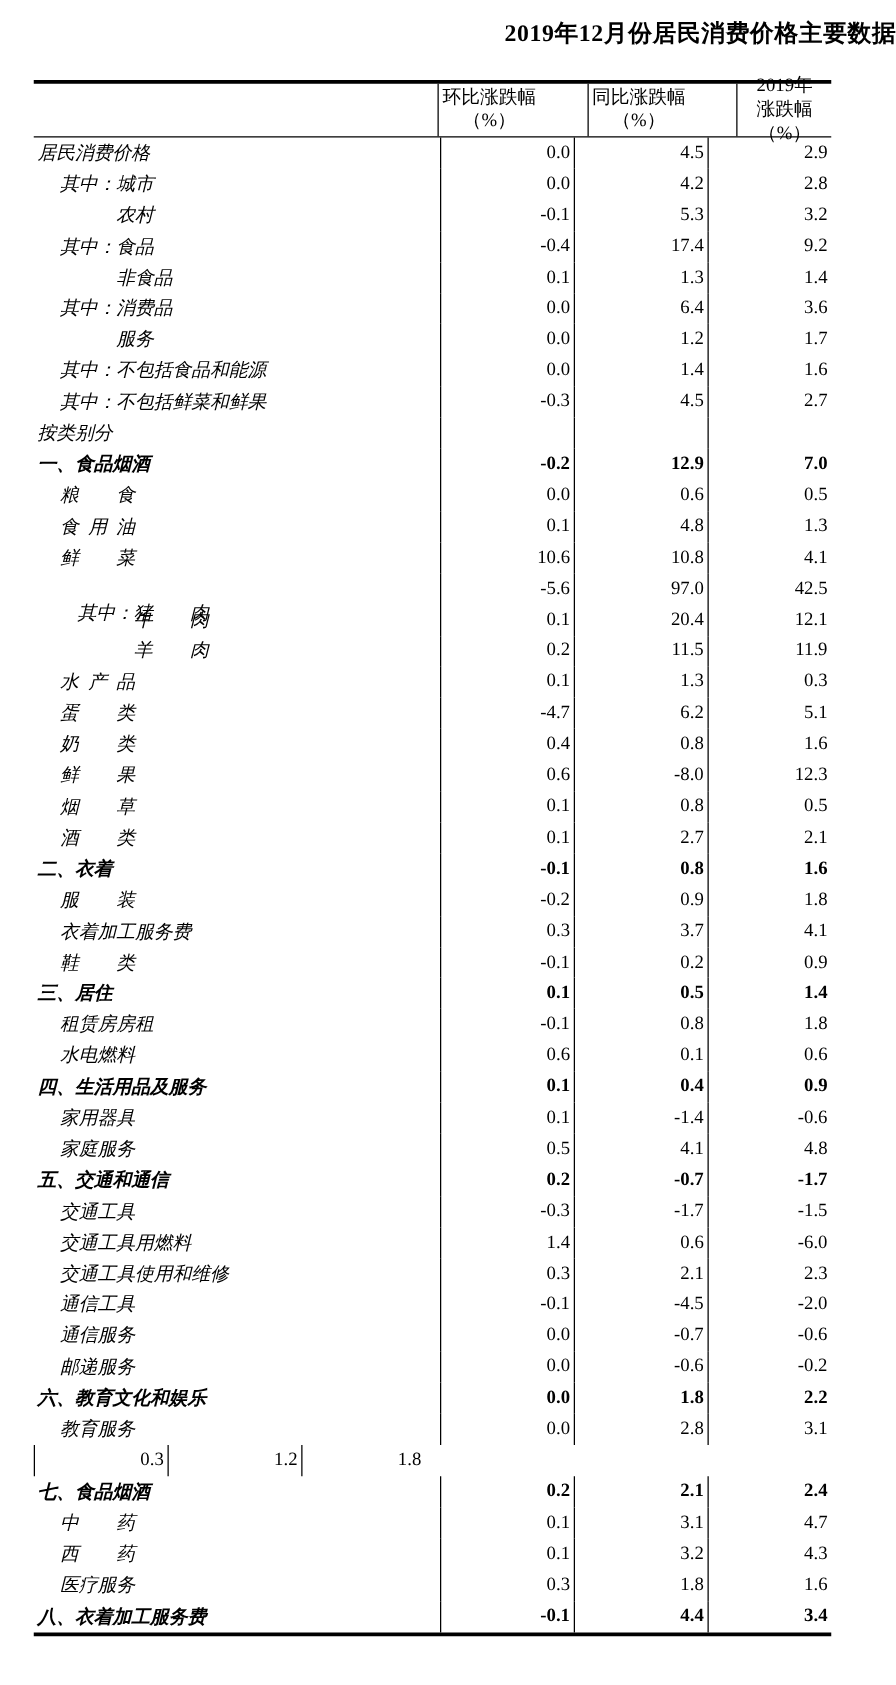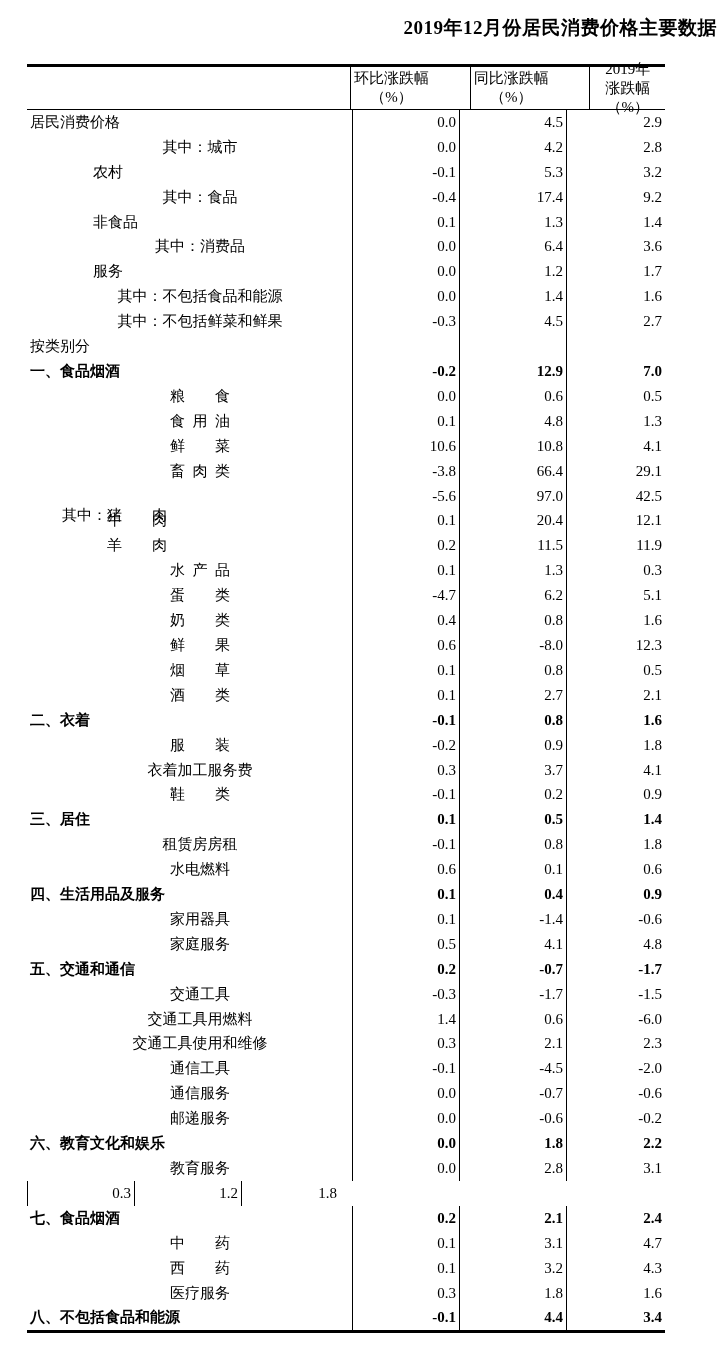--- a/index.html
+++ b/index.html
@@ -54,29 +54,29 @@
   .tbody { border-bottom: 3px solid #000; }
   .tr {
     display: flex;
     height: 24.92px;
   }
   .td {
     box-sizing: border-box;
     display: flex;
     align-items: center;
   }
-  .td-label { padding-left: 3px; }
+  .td-label { padding-left: 3px; font-style: italic; }
   .num {
     justify-content: flex-end;
     padding-right: 3px;
     font-variant-numeric: tabular-nums;
   }
   .tr.bold { font-weight: bold; }
   .ind0 .td-label { padding-left: 3px; }
-  .ind1 .td-label { padding-left: 21px; justify-content: center; }
+  .ind1 .td-label { padding-left: 21px; }
   .ind2 .td-label { padding-left: 35px; margin-top: 32px; }
   .ind3 .td-label { padding-left: 66px; }
   .ind4 .td-label { padding-left: 80px; }
   .jw {
     display: inline-block;
     width: 60px;
     text-align: justify;
     text-align-last: justify;
   }
   .pre { white-space: pre; }
@@ -237,29 +237,20 @@
   <div class="tr ind1">
     <div class="td td-label c0">
             <span class="pre"></span>
             <span class="lbl jw">鲜菜</span>
           </div>
     <div class="td num c1 vline">10.6</div>
     <div class="td num c2 vline">10.8</div>
     <div class="td num c3 vline">4.1</div>
   </div>
 
-  <div class="tr ind1">
-    <div class="td td-label c0">
-            <span class="pre"></span>
-            <span class="lbl jw">畜肉类</span>
-          </div>
-    <div class="td num c1 vline">-3.8</div>
-    <div class="td num c2 vline">66.4</div>
-    <div class="td num c3 vline">29.1</div>
-  </div>
 
   <div class="tr ind2">
     <div class="td td-label c0">
             <span class="pre">其中：</span>
             <span class="lbl jw">猪肉</span>
           </div>
     <div class="td num c1 vline">-5.6</div>
     <div class="td num c2 vline">97.0</div>
     <div class="td num c3 vline">42.5</div>
   </div>
@@ -576,21 +567,21 @@
             <span class="lbl">医疗服务</span>
           </div>
     <div class="td num c1 vline">0.3</div>
     <div class="td num c2 vline">1.8</div>
     <div class="td num c3 vline">1.6</div>
   </div>
 
   <div class="tr ind0 bold">
     <div class="td td-label c0">
             <span class="pre"></span>
-            <span class="lbl">八、不包括食品和能源</span>
+            <span class="lbl">八、衣着加工服务费</span>
           </div>
     <div class="td num c1 vline">-0.1</div>
     <div class="td num c2 vline">4.4</div>
     <div class="td num c3 vline">3.4</div>
   </div>
 </div>
   </div>
 </div>
 
 </body></html>

